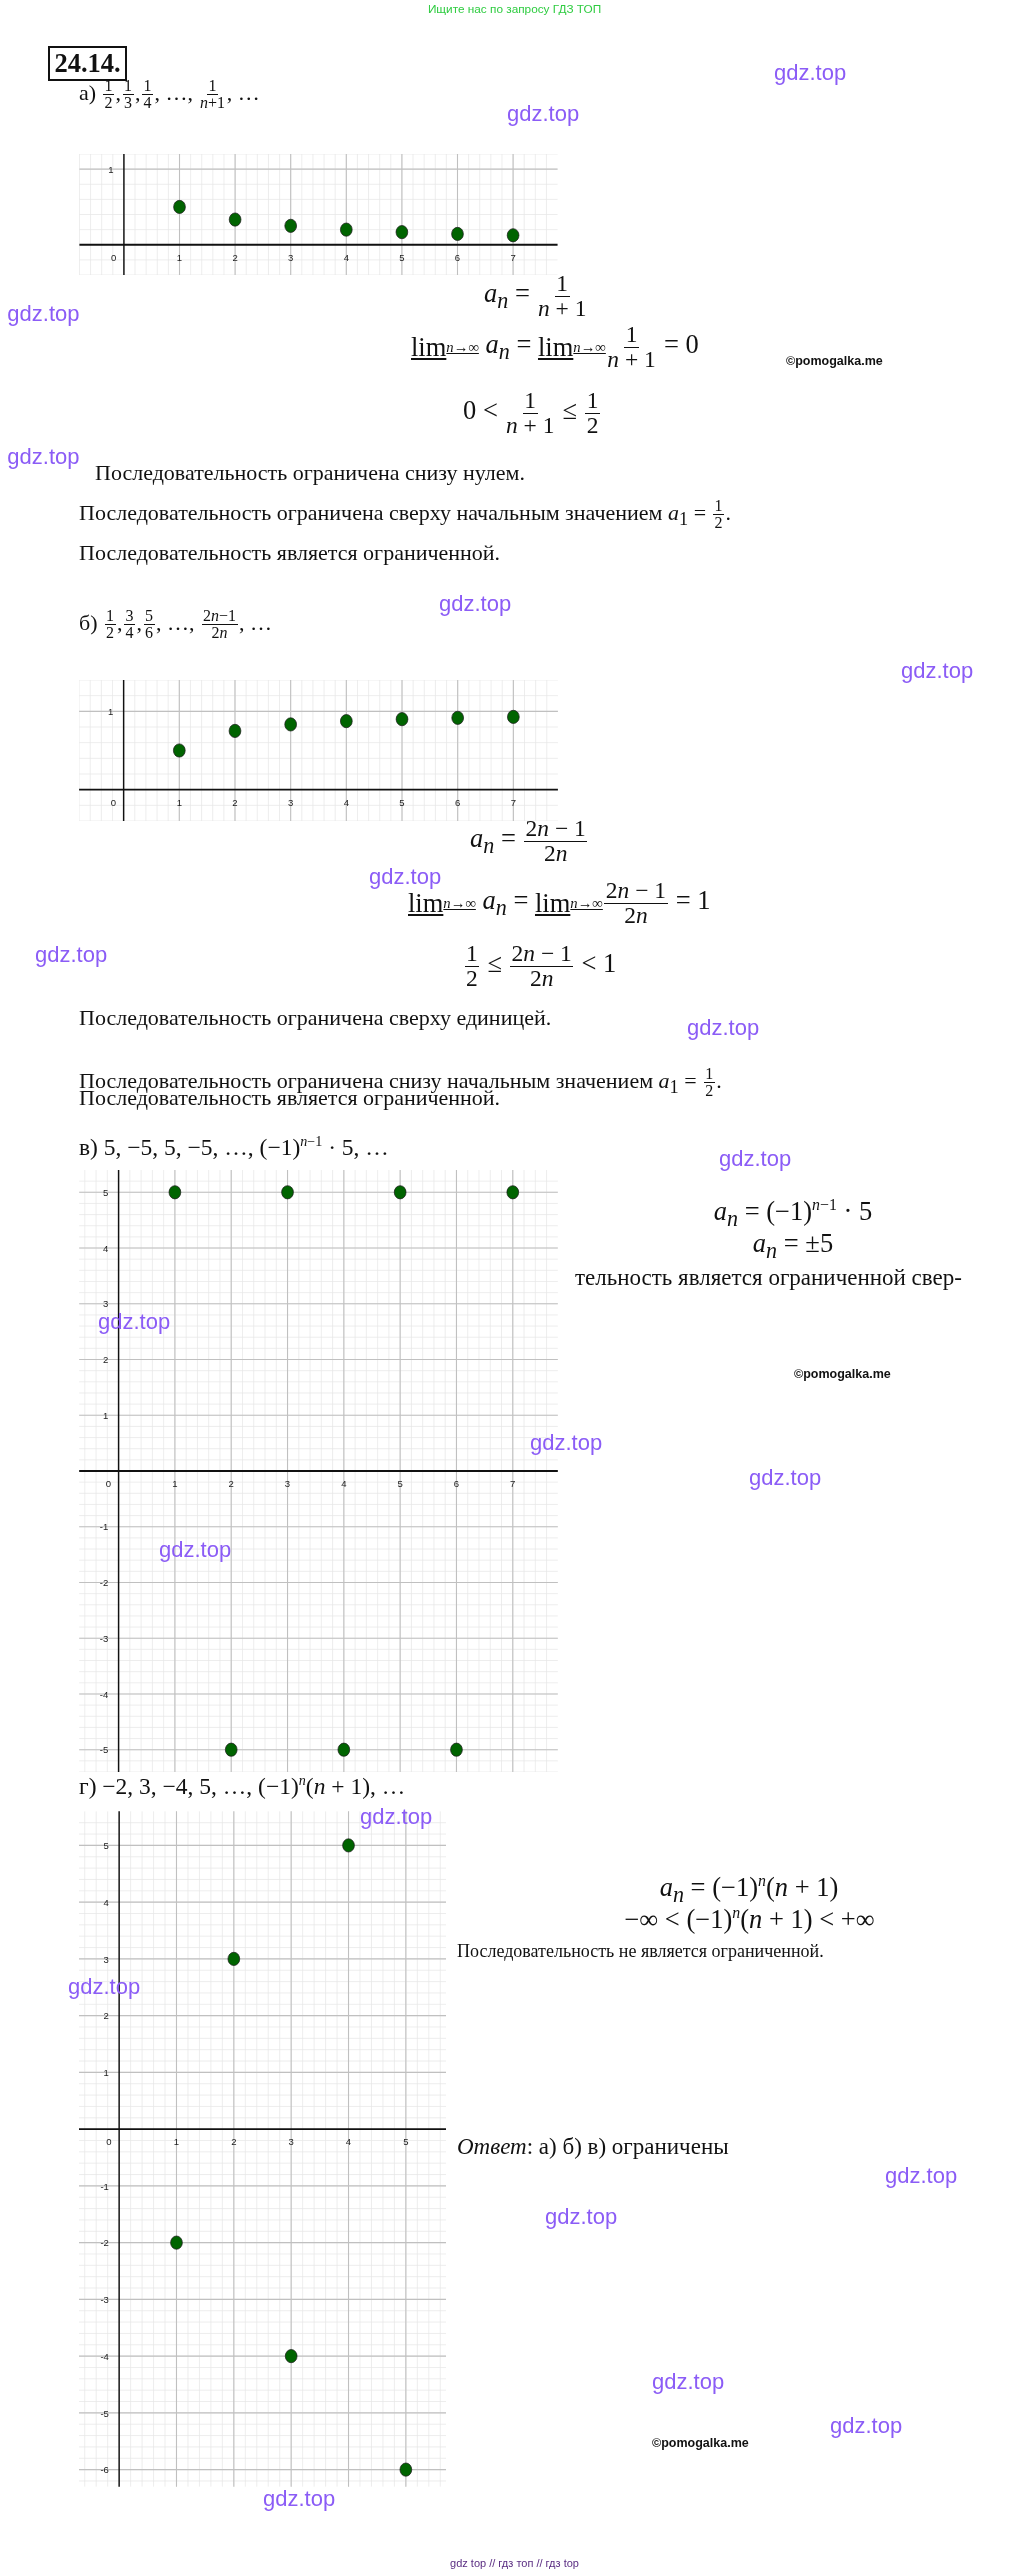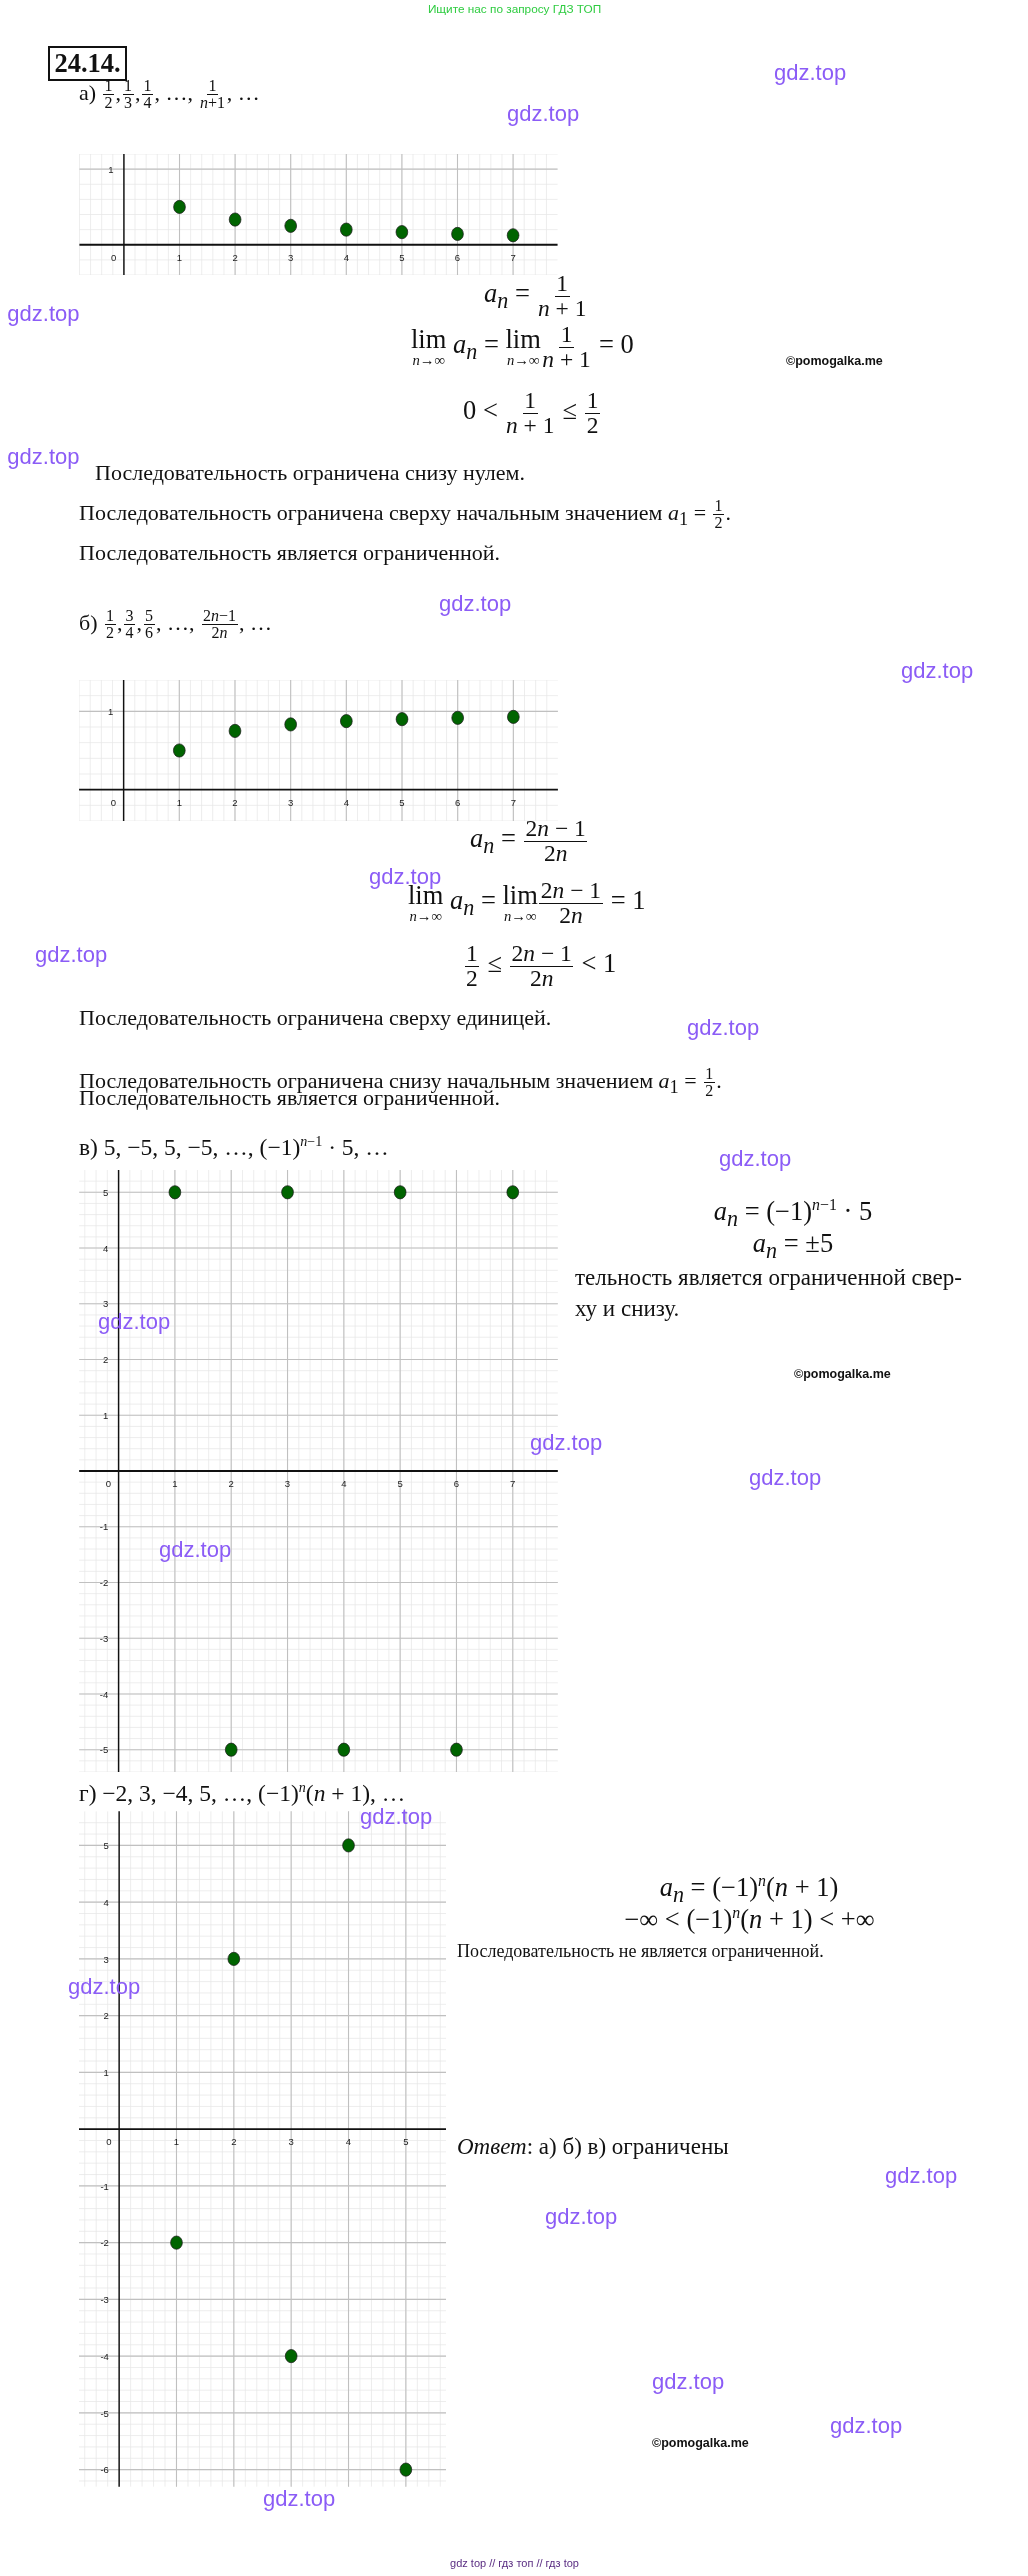--- a/index.html
+++ b/index.html
@@ -15,21 +15,21 @@
   .num-box { left:48px; top:46px; border:2.2px solid #111; padding:0 4.4px; font-size:26.5px; font-weight:bold; line-height:31px;text-align:center; }
   .task { font-size:22px; }
   .task i { font-family:"Liberation Serif", serif; }
   .frac { display:inline-flex; flex-direction:column; align-items:center; vertical-align:middle; margin:0 1.5px; line-height:1; }
   .frac .nu { border-bottom:1.5px solid #111; padding:0 1.5px; }
   .frac.sm { font-size:16px; }
   .frac.md { font-size:23.5px; }
   .formula { font-size:26.5px; text-align:center; }
   .formula i { font-style:italic; }
   .txt { font-size:22px; line-height:29px; }
-  .lim { display:inline-flex; flex-direction:column; align-items:center; vertical-align:middle; line-height:1; }
+  .lim { display:inline-flex; flex-direction:row; align-items:center; vertical-align:middle; line-height:1;text-decoration:underline; }
   .lim .sub { font-size:14.7px; font-style:italic; }
   sup { font-size:0.6em; }
   svg text { font-family:"Liberation Sans", sans-serif; }
 </style>
 </head>
 <body>
 
 <div class="abs top-banner">Ищите нас по запросу ГДЗ ТОП</div>
 
 <div class="abs num-box">24.14.</div>
@@ -459,25 +459,24 @@
   </svg>
 
 <div class="abs formula" style="left:705px;top:1196px;width:176px;">
   <i>a<sub>n</sub></i> = (−1)<sup><i>n</i>−1</sup> · 5
 </div>
 <div class="abs formula" style="left:705px;top:1228px;width:176px;">
   <i>a<sub>n</sub></i> = ±5
 </div>
 <div class="abs txt" style="left:575px;top:1262px;width:441px;font-size:23px;line-height:31px;">
   <div>тельность является ограниченной свер-</div>
-  <div>ху и снизу.</div>
 </div>
 <div class="abs copy" style="left:794px;top:1367px;">©pomogalka.me</div>
 
-<div class="abs task" style="left:79px;top:1772px;font-size:23.5px;margin-top:7px;">
+<div class="abs task" style="left:79px;top:1772px;font-size:23.5px;">
   <span>г)</span>
   −2, 3, −4, 5, …, (−1)<sup><i>n</i></sup>(<i>n</i> + 1), …
 </div>
 
 <svg class="abs" style="left:79px;top:1811px;" width="367" height="676" id="chart-d" viewBox="0 0 500 920">
     <line x1="7.812499999999998" x2="7.812499999999998" y1="0" y2="920" stroke="#e6e6e6" stroke-width="1"></line>
     <line x1="23.437499999999996" x2="23.437499999999996" y1="0" y2="920" stroke="#e6e6e6" stroke-width="1"></line>
     <line x1="39.0625" x2="39.0625" y1="0" y2="920" stroke="#e6e6e6" stroke-width="1"></line>
     <line x1="54.68749999999999" x2="54.68749999999999" y1="0" y2="920" stroke="#e6e6e6" stroke-width="1"></line>
     <line x1="70.3125" x2="70.3125" y1="0" y2="920" stroke="#e6e6e6" stroke-width="1"></line>

